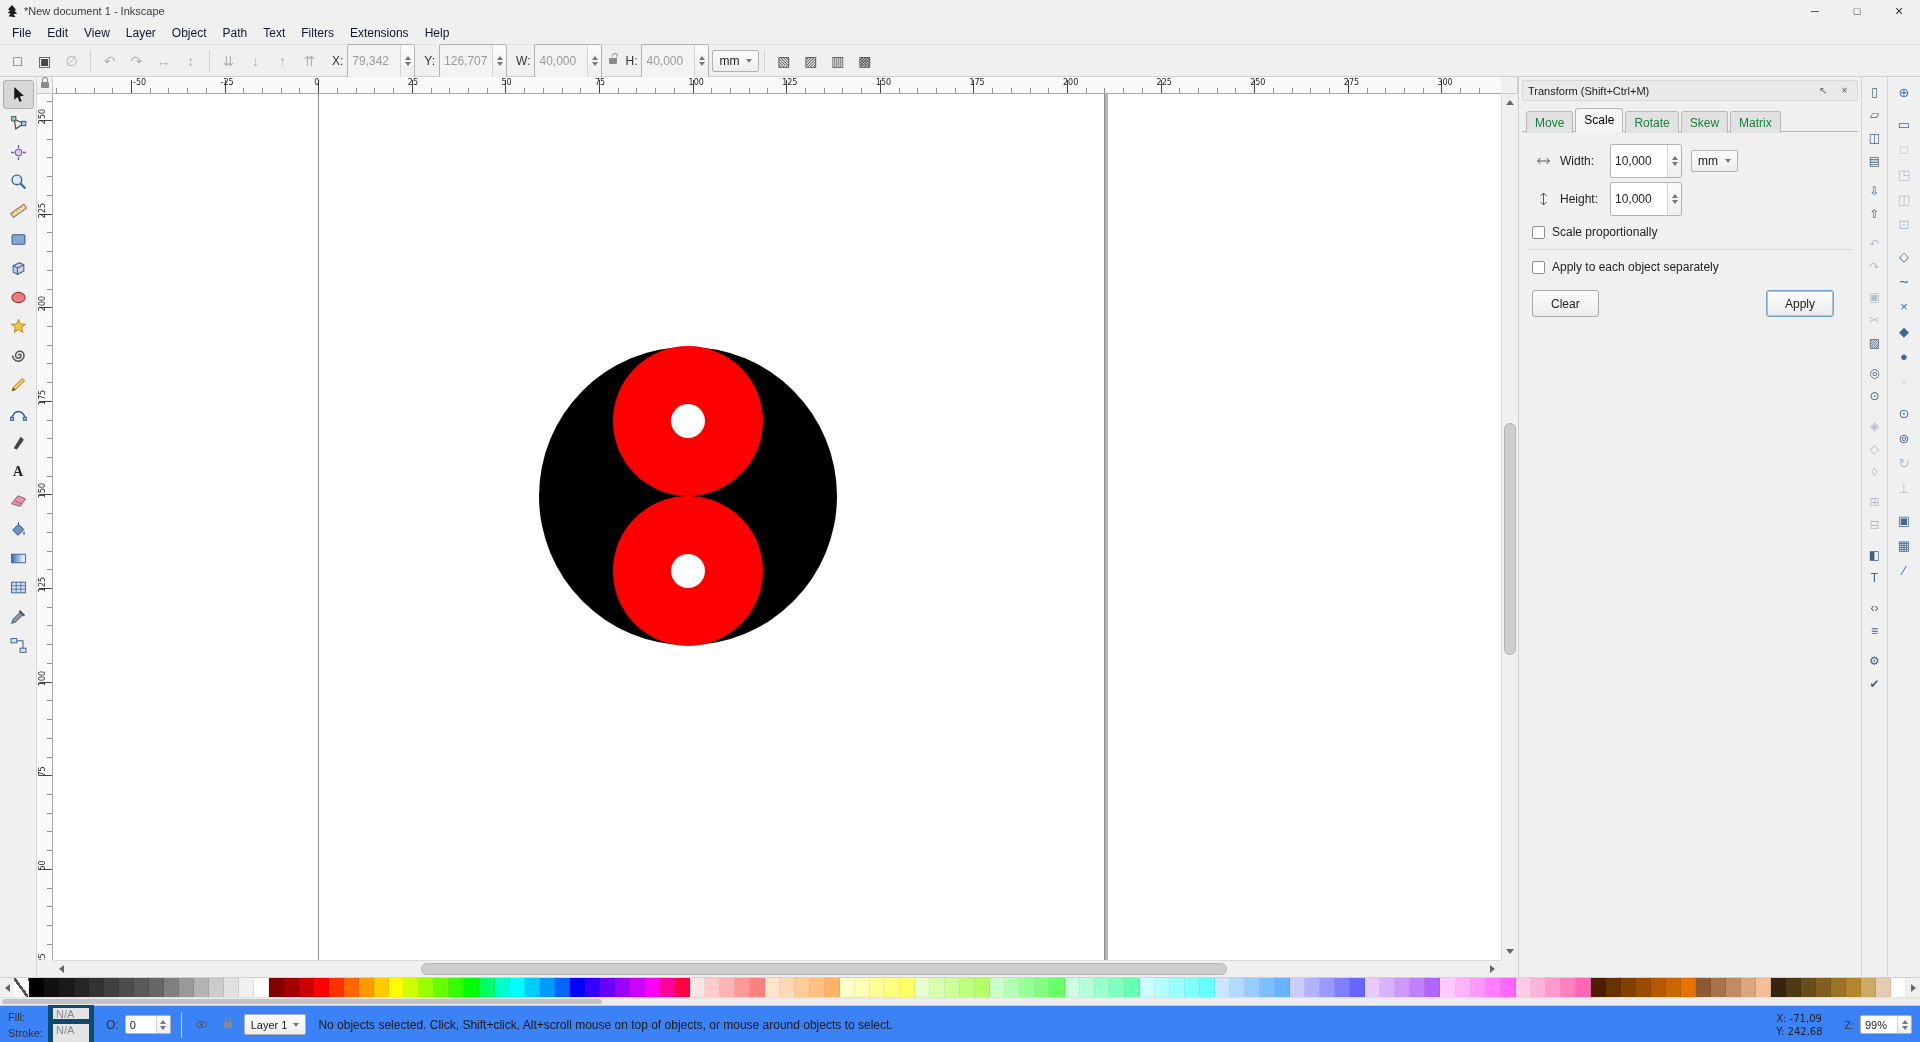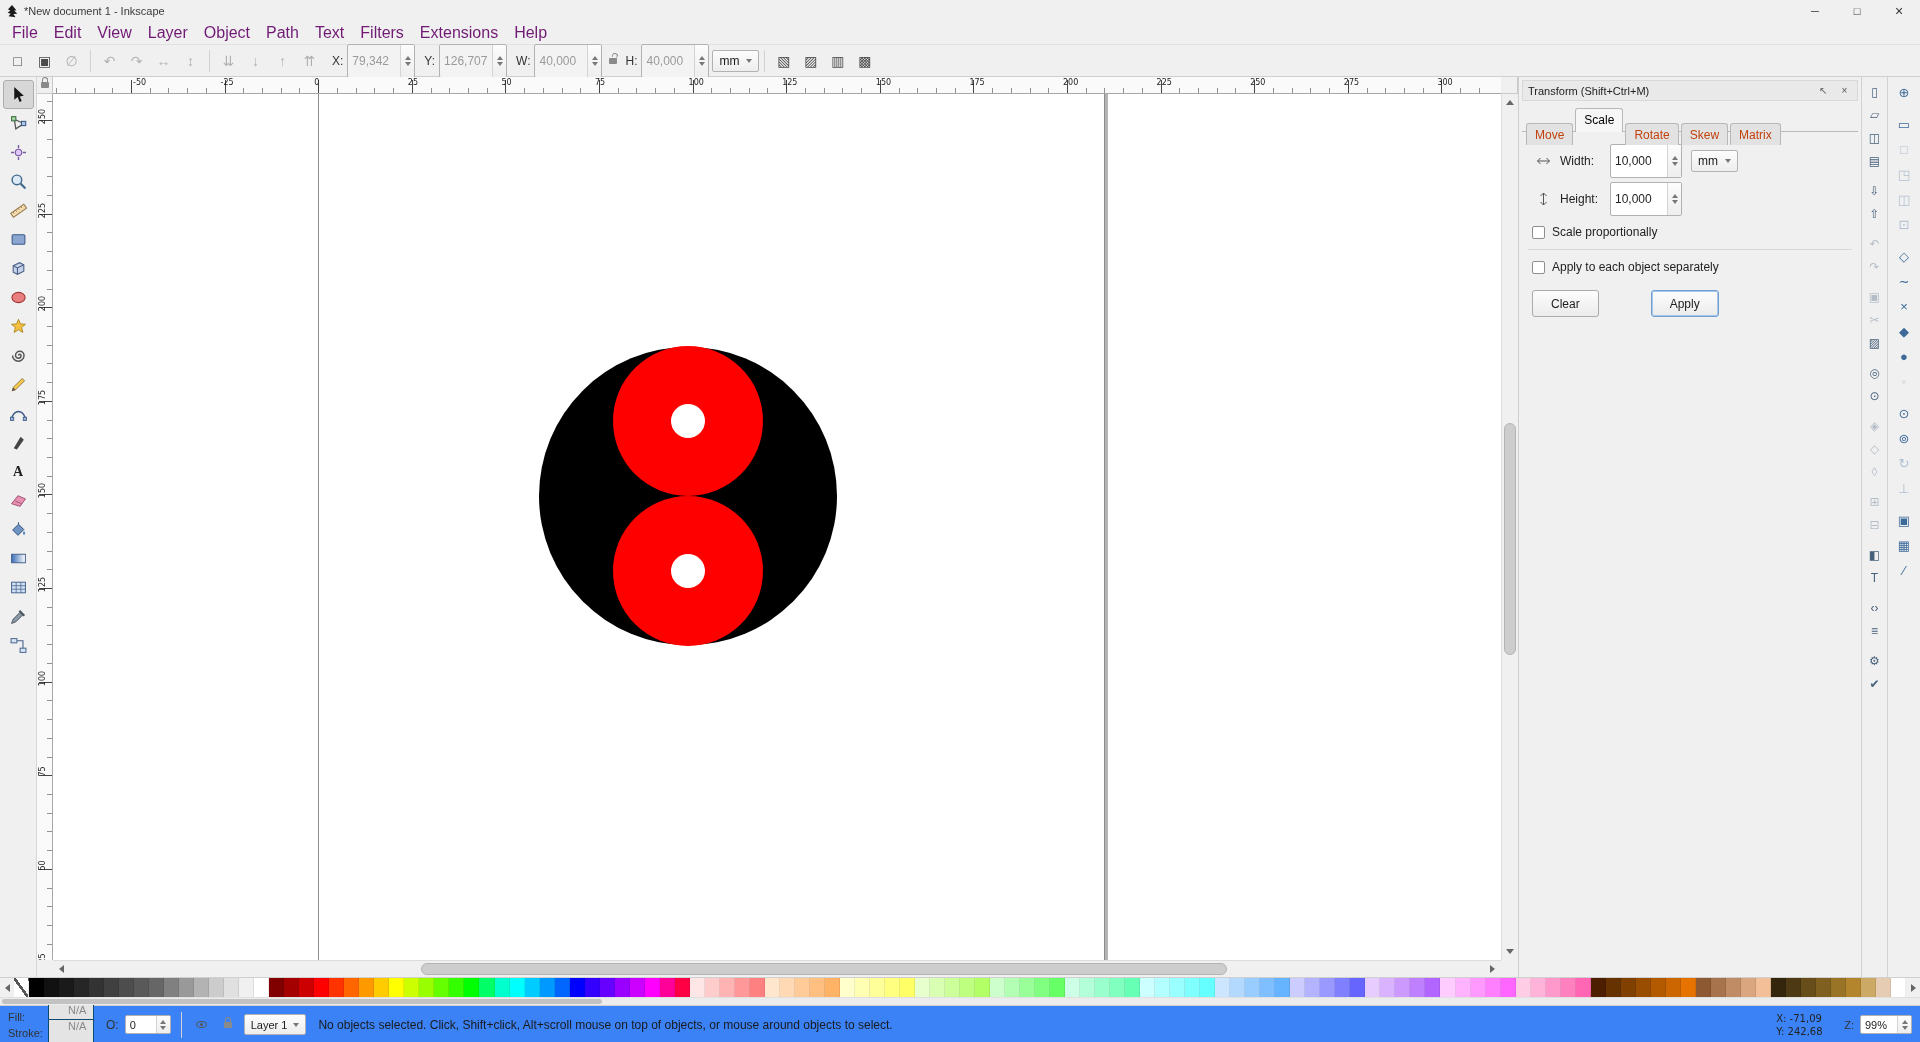--- a/index.html
+++ b/index.html
@@ -9,21 +9,21 @@
 
 
 .titlebar{height:22px;display:flex;align-items:center;background:#f0f0f0;padding-left:5px}
 .title-text{font-size:11px;color:#3a3a3a;margin-left:5px}
 .win-controls{margin-left:auto;display:flex;height:100%}
 .win-btn{width:42px;display:flex;align-items:center;justify-content:center;font-size:11px;color:#333}
 .win-btn.close{font-size:14px}
 
 
 .menubar{height:23px;display:flex;align-items:center;background:#f0f0f0;padding-left:4px;border-bottom:1px solid #e2e2e2}
-.menu-item{padding:3px 8px;font-size:16px;color:#701a75;border-radius:2px}
+.menu-item{padding:3px 8px;font-size:12px;color:#0f172a;border-radius:2px}
 
 
 .toolbar{height:32px;display:flex;align-items:center;background:#f0f0f0;border-bottom:1px solid #cfcfcf;padding-left:4px}
 .tb-row{display:flex;align-items:center}
 .tb-btn{width:27px;height:26px;display:flex;align-items:center;justify-content:center;border:1px solid transparent;border-radius:3px;color:#4a4a4a;font-size:14px}
 .tb-btn.disabled{opacity:.38}
 .tb-sep{width:1px;height:22px;background:#d2d2d2;margin:0 5px;flex:0 0 auto}
 .tb-label{font-size:12px;margin:0 4px 0 9px;color:#333}
 .entry{display:flex;align-items:stretch;height:34px;border:1px solid #b2b2b2;background:#fff;border-radius:2px;overflow:hidden}
 .entry input{border:none;outline:none;font-size:12px;padding:0 4px;background:transparent;font-family:inherit;color:#222;width:52px}
@@ -72,30 +72,30 @@
 .track{position:relative;flex:1}
 .vthumb{position:absolute;left:2px;right:2px;top:312px;height:232px;background:#cdcdcd;border:1px solid #b4b4b4;border-radius:7px}
 .hthumb{position:absolute;top:2px;bottom:2px;left:351px;width:806px;background:#cdcdcd;border:1px solid #b4b4b4;border-radius:7px}
 
 
 .dock{flex:0 0 343px;background:#f0f0f0;border-left:1px solid #cfcfcf;padding:3px}
 .panel-header{height:21px;display:flex;align-items:center;font-size:11px;color:#222;background:#e9e9e9;border:1px solid #d8d8d8;padding:0 5px;gap:6px}
 .panel-header .ph-title{flex:1}
 .ph-btn{width:15px;text-align:center;color:#555;font-size:10px}
 .tabs{display:flex;align-items:flex-end;padding:6px 4px 0;border-bottom:1px solid #b8b8b8}
-.tab{padding:4px 8px 3px;font-size:12px;border:1px solid #b8b8b8;border-bottom:none;background:#e2e2e2;border-radius:3px 3px 0 0;margin-right:2px;position:relative;top:14px;color:#c2410c}
+.tab{padding:4px 8px 3px;font-size:12px;border:1px solid #b8b8b8;border-bottom:none;background:#e2e2e2;border-radius:3px 3px 0 0;margin-right:2px;position:relative;top:2px;color:#15803d}
 .tab.active{background:#f6f6f6;padding-bottom:5px;top:1px;color:#000}
 .tab-body{padding:8px 10px 0}
 .form-row{display:flex;align-items:center;margin:4px 0;gap:6px}
 .mini-icon{width:22px;height:16px;display:flex;align-items:center;justify-content:center}
 .lbl{width:44px;font-size:12px;color:#222}
 .check-row{display:flex;align-items:center;gap:7px;margin:9px 0 4px;font-size:12px;color:#222}
 .cb{width:13px;height:13px;background:#fff;border:1px solid #8e8e8e;border-radius:2px;flex:0 0 auto}
 .hsep{height:1px;background:#d8d8d8;margin:10px -4px}
-.btn-row{display:flex;justify-content:flex-start;gap:52px;margin:16px 14px 0 0}
+.btn-row{display:flex;justify-content:space-between;gap:52px;margin:16px 14px 0 0}
 .btn{height:27px;padding:0 18px;border:1px solid #ababab;background:linear-gradient(#fdfdfd,#ebebeb);border-radius:3px;font-size:12px;font-family:inherit;color:#222}
 .btn.default{border-color:#6da1d4;box-shadow:0 0 0 1px #a9c7e4 inset}
 
 
 .cmdbar{flex:0 0 26px;background:#f0f0f0;border-left:1px solid #d2d2d2;display:flex;flex-direction:column;align-items:center;padding-top:3px}
 .snapbar{flex:0 0 33px;background:#f0f0f0;border-left:1px solid #d2d2d2;display:flex;flex-direction:column;align-items:center;padding-top:3px}
 .bar-btn{width:23px;height:23px;display:flex;align-items:center;justify-content:center;font-size:12px;color:#47617c;border-radius:3px}
 .snapbar .bar-btn{width:26px;height:25px;font-size:13px;color:#3d6a99}
 .bar-btn.disabled{opacity:.35}
 .bar-gap{height:7px}
@@ -107,21 +107,21 @@
 .swatch{flex:1 1 0;border-right:1px solid rgba(0,0,0,.08)}
 .swatch.none{background:#fff;background-image:linear-gradient(to top right,transparent 44%,#555 44%,#555 56%,transparent 56%)}
 .pal-scroll{height:8px;background:#ececec;position:relative;border-top:1px solid #e0e0e0}
 .pal-thumb{position:absolute;top:1px;bottom:1px;left:2px;width:600px;background:#c2c2c2;border-radius:3px}
 
 
 .statusbar{height:38px;display:flex;align-items:center;background:#3b82f6;border-top:1px solid #cfcfcf;padding:0 8px;gap:6px}
 .fs-block{display:flex;flex-direction:column;justify-content:center;gap:1px}
 .fs-row{display:flex;align-items:center;height:15px}
 .fs-lbl{width:40px;font-size:11px;color:#333;text-align:left}
-.fs-val{width:46px;font-size:11px;color:#8a8a8a;background:#e4e4e4;border:1px solid #0c4a6e;padding:0 19px;height:28px;line-height:13px}
+.fs-val{width:46px;font-size:11px;color:#8a8a8a;background:#e4e4e4;border:5px solid #0c4a6e;padding:0 3px;height:28px;line-height:13px}
 .o-lbl{font-size:12px;color:#333;margin-left:6px}
 .entry.small{height:19px}
 .entry.small input{width:30px;font-size:11px;color:#222}
 .entry.z input{width:36px}
 .sb-sep{width:1px;height:26px;background:#d2d2d2;margin:0 4px}
 .sb-icon{width:20px;height:20px;display:flex;align-items:center;justify-content:center}
 .css-eye{width:11px;height:7px;border:1px solid #555;border-radius:50%;position:relative}
 .css-eye::after{content:'';position:absolute;left:3px;top:1px;width:3px;height:3px;border-radius:50%;background:#555}
 .layer-combo{display:flex;align-items:center;gap:6px;height:21px;border:1px solid #b2b2b2;background:linear-gradient(#fdfdfd,#ededed);border-radius:2px;padding:0 6px;font-size:11px}
 .sb-msg{flex:1;font-size:12px;color:#1a1a1a;white-space:nowrap;overflow:hidden;text-overflow:ellipsis;margin-left:6px}

